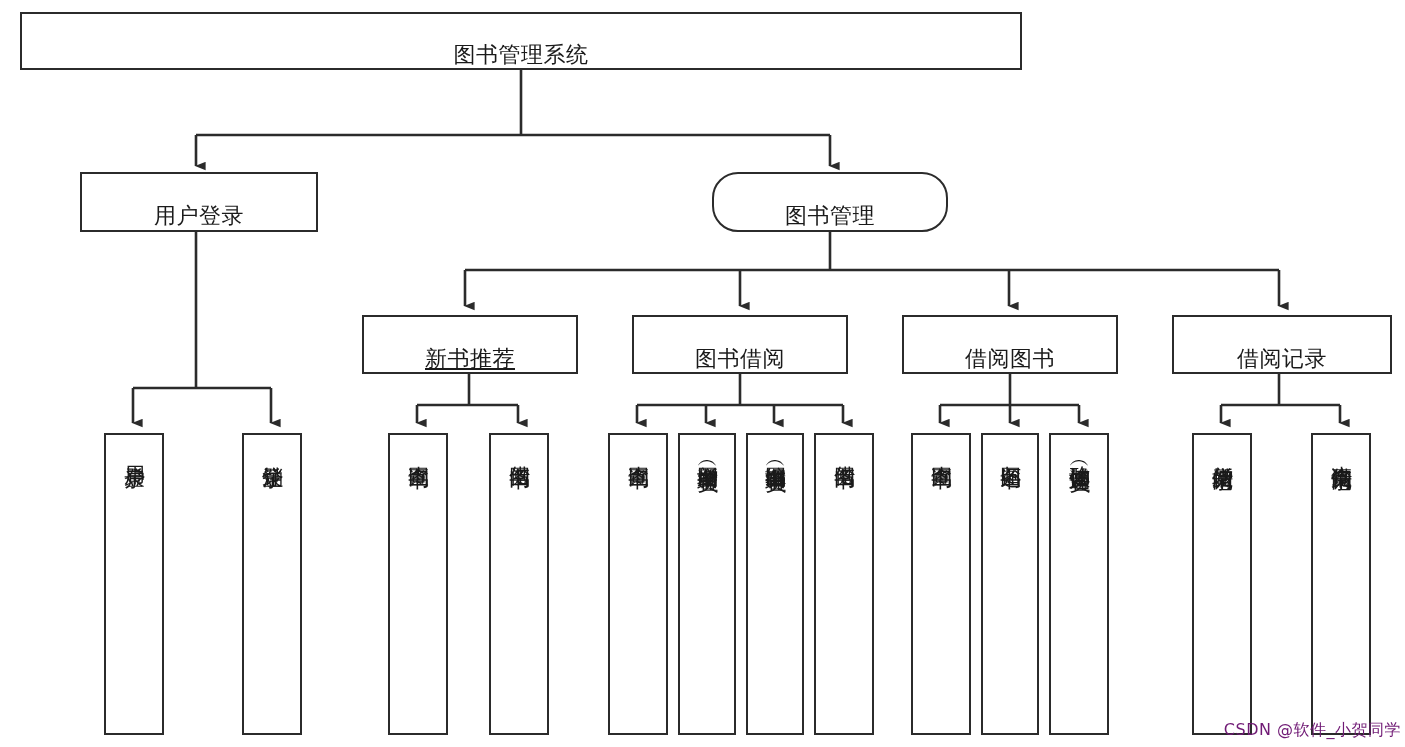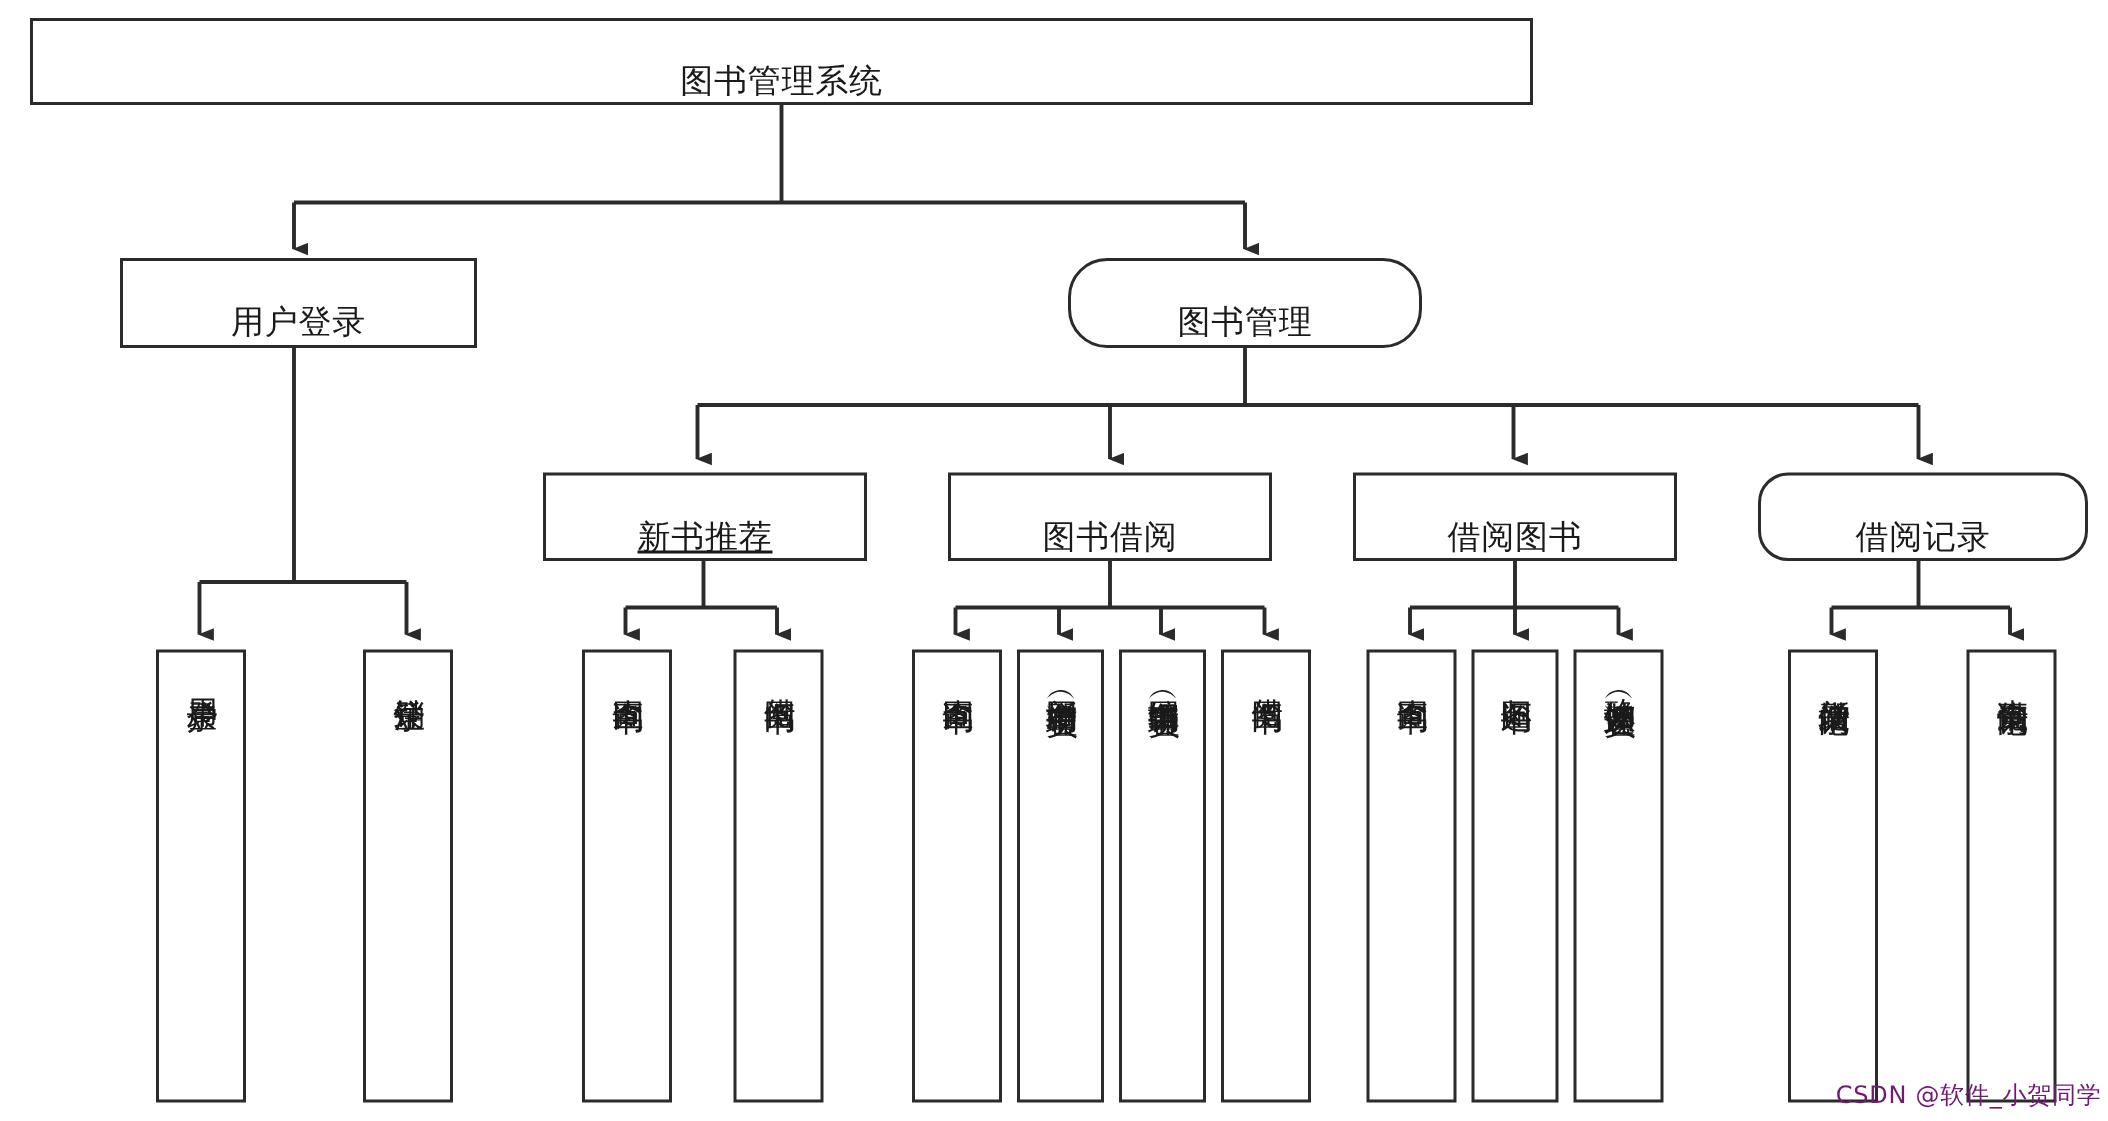--- a/index.html
+++ b/index.html
@@ -143,21 +143,21 @@
   </div>
 
   <div class="node horizontal" style="left:632px; top:315px; width:216px; height:59px;">
     <span class="node-label">图书借阅</span>
   </div>
 
   <div class="node horizontal" style="left:902px; top:315px; width:216px; height:59px;">
     <span class="node-label">借阅图书</span>
   </div>
 
-  <div class="node horizontal" style="left:1172px; top:315px; width:220px; height:59px;border-radius:20px;">
+  <div class="node horizontal" style="left:1172px; top:315px; width:220px; height:59px;">
     <span class="node-label">借阅记录</span>
   </div>
 
   <div class="node vertical" style="left:104px; top:433px; width:60px; height:302px;">
     <span class="node-label">用户登录</span>
   </div>
 
   <div class="node vertical" style="left:242px; top:433px; width:60px; height:302px;">
     <span class="node-label">注销登录</span>
   </div>

